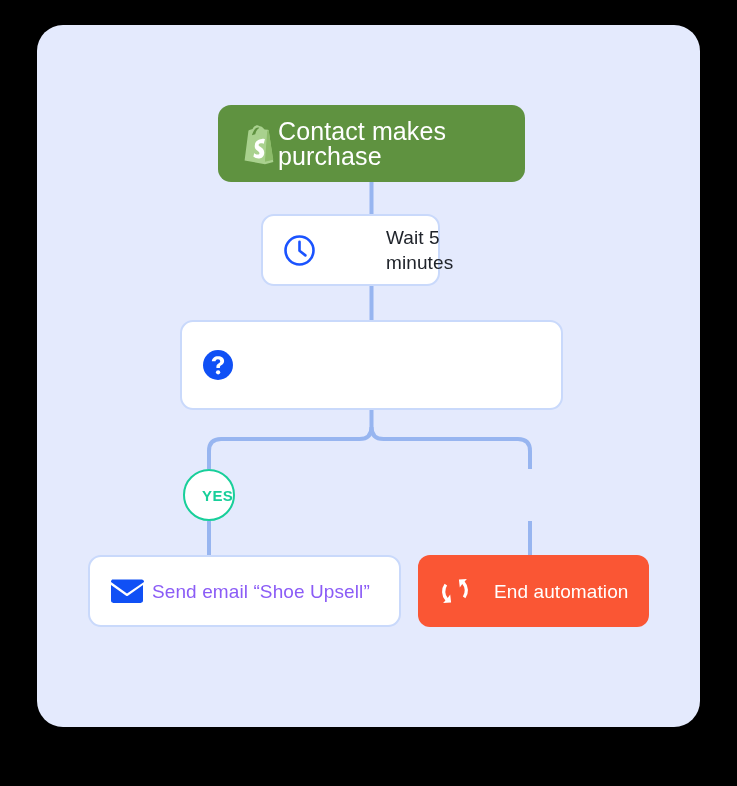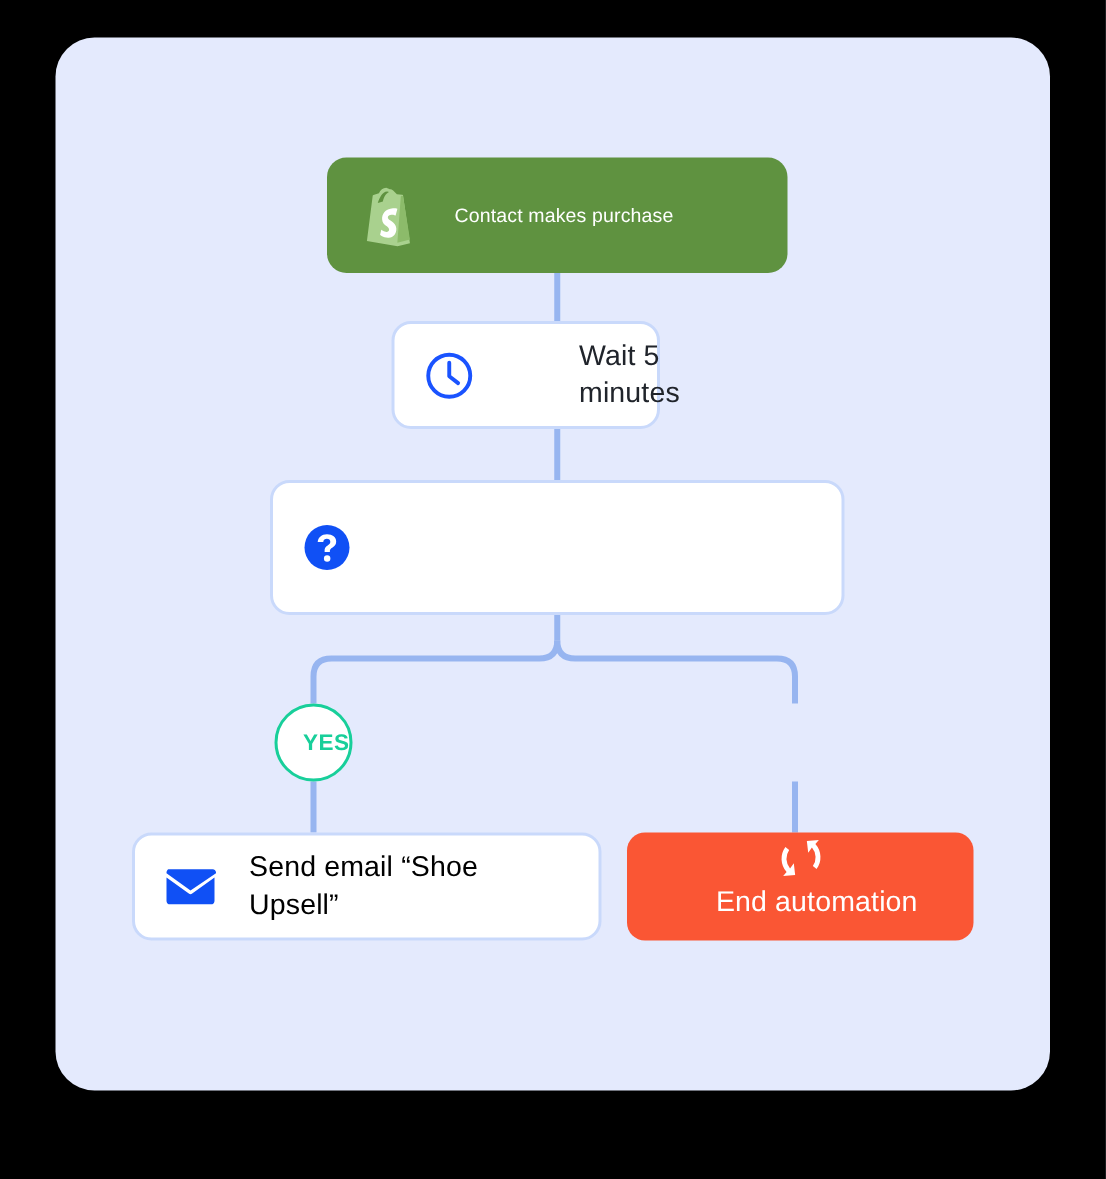--- a/index.html
+++ b/index.html
@@ -70,22 +70,21 @@
     top: 80px;
     width: 307px;
     height: 77px;
     background: #5f9240;
     padding: 0 22px;
     border-radius: 13px;
   }
   #node-trigger .node-icon { width: 38px; height: 42px; }
   #node-trigger .node-label {
     color: #ffffff;
-    margin-left: 25px;
-    font-size: 13px;
+    font-size: 25px;
   }
 
   
   .card {
     background: #ffffff;
     border: 2px solid #c9d9fb;
   }
 
   #node-wait {
     left: 224px;
@@ -118,32 +117,31 @@
 
   #node-email {
     left: 51px;
     top: 530px;
     width: 313px;
     height: 72px;
     padding: 0 20px;
     border-radius: 13px;
   }
   #node-email .node-icon { width: 34px; height: 26px; }
-  #node-email .node-label { color: #000000; margin-left: 22px; }
+  #node-email .node-label { color: #8b5cf6; margin-left: 8px; }
 
   
   #node-end {
     left: 381px;
     top: 530px;
     width: 231px;
     height: 72px;
     background: #fa5634;
     padding: 0 20px;
     border-radius: 12px;
-    flex-direction: column;
   }
   #node-end .node-icon { width: 34px; height: 34px; }
   #node-end .node-label { color: #ffffff; margin-left: 22px; }
 
   
   .branch-badge {
     position: absolute;
     width: 52px;
     height: 52px;
     border-radius: 50%;

